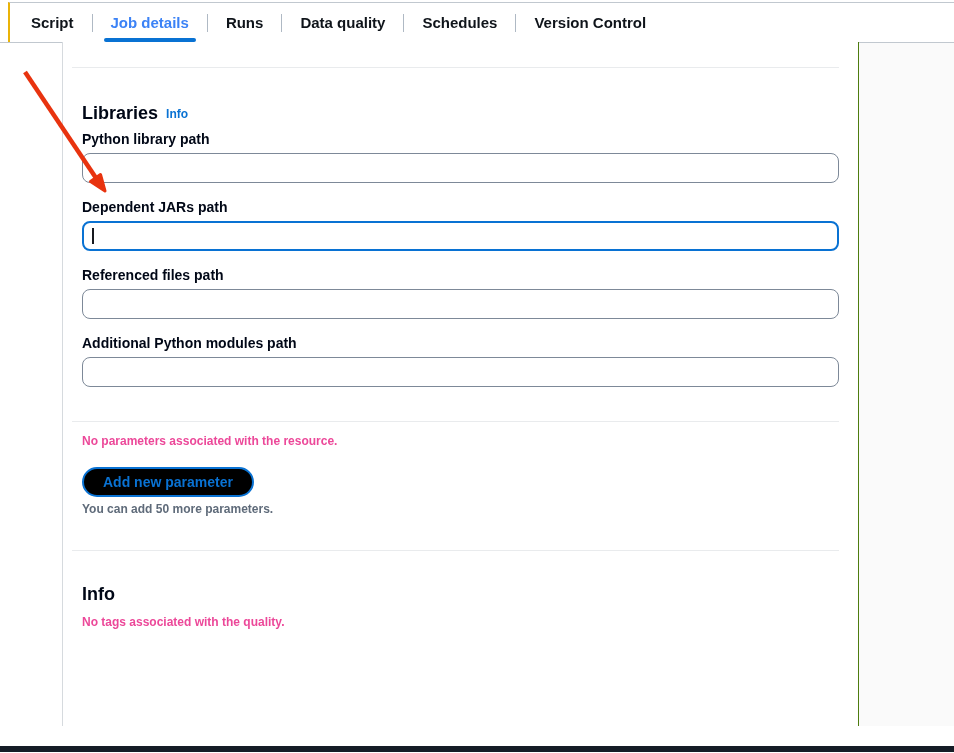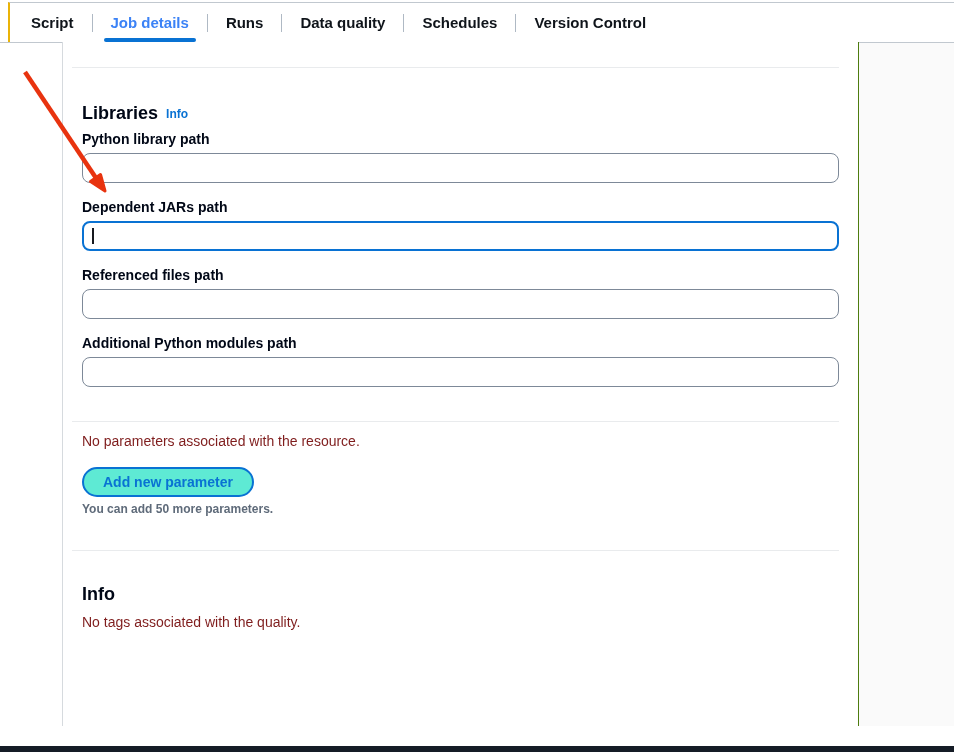--- a/index.html
+++ b/index.html
@@ -36,25 +36,25 @@
     text-decoration:none; cursor:pointer; vertical-align:1px; }
 
   .field-label { font-size:14px; font-weight:700; color:#000716; line-height:14px; margin-top:17px; }
   .field-label.first { margin-top:9px; }
   .input-wrap { position:relative; margin-top:7px; }
   input.field-input { display:block; width:100%; height:30px; border:1px solid #7d8998;
     border-radius:8px; background:#fff; font-size:14px; color:#000716; padding:0 10px; outline:none; }
   input.field-input.focused { border:2px solid #0972d3; }
   .caret { position:absolute; left:10px; top:7px; width:2px; height:16px; background:#16191f; }
 
-  .empty-text { font-size:14px; color:#7f1d1d; line-height:15px; margin-top:12px; }
+  .empty-text { font-size:12px; color:#ec4899; line-height:15px; margin-top:12px;font-weight:bold; }
   .caption-text { font-size:12px; color:#5f6b7a; line-height:12px; margin-top:6px;font-weight:bold; }
 
   button.pill-btn { display:inline-block; margin-top:18px; height:30px; padding:0 19px;
-    border:2px solid #0972d3; border-radius:20px; background:#5eead4; color:#0972d3;
+    border:2px solid #0972d3; border-radius:20px; background:#000000; color:#0972d3;
     font-family:"Liberation Sans", sans-serif; font-size:14px; font-weight:700; cursor:pointer; line-height:26px; }
   button.btn-tag { margin-top:19px; }
 
   .black-bar { position:absolute; left:0; top:746px; right:0; height:6px; background:#151c26; }
 
   .arrow-overlay { position:absolute; left:0; top:0; width:954px; height:753px;
     pointer-events:none; z-index:10; }
 </style>
 </head>
 <body>

